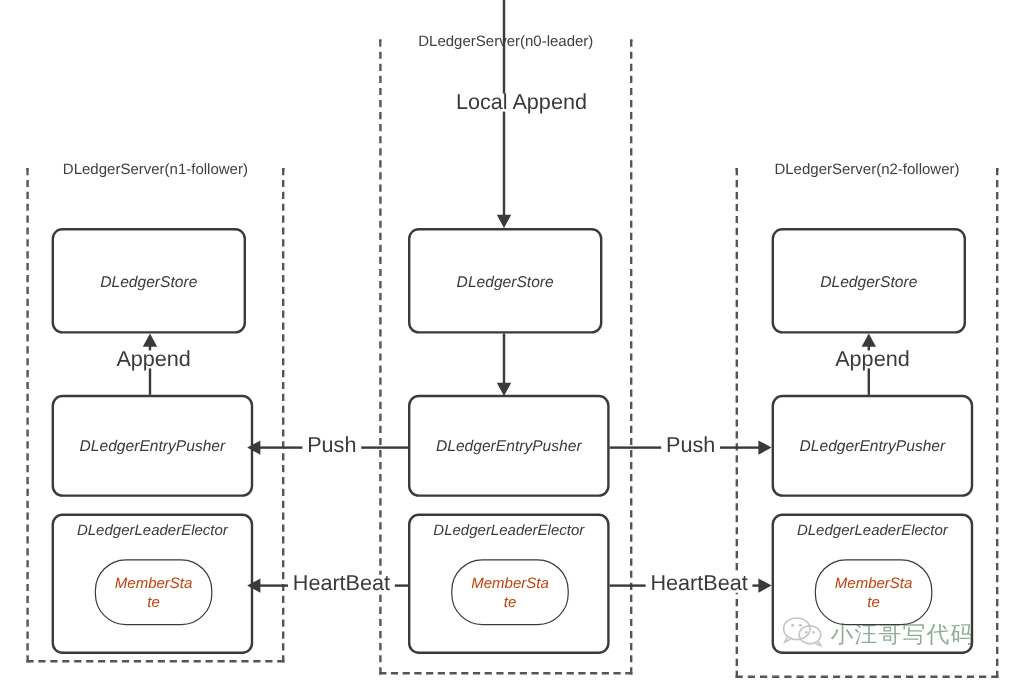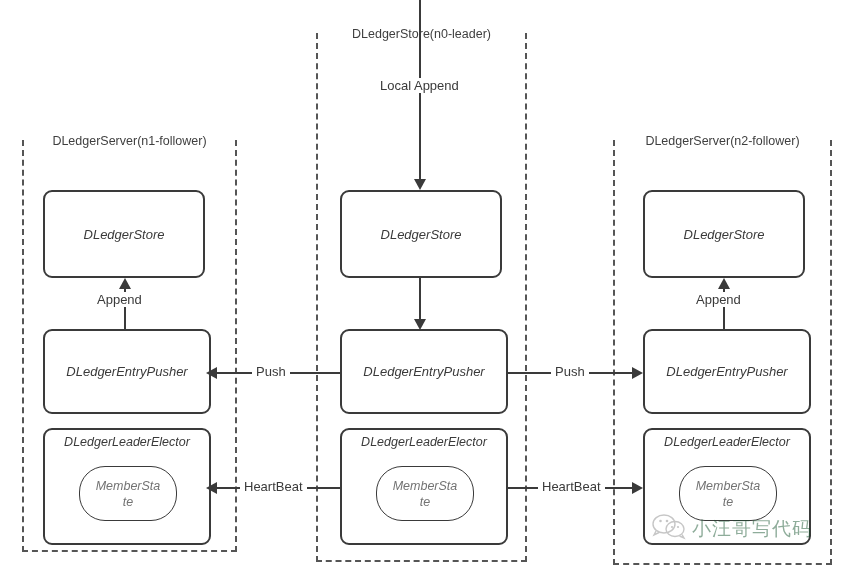--- a/index.html
+++ b/index.html
@@ -71,21 +71,21 @@
   .pill-box {
     position: absolute;
     border: 1.6px solid #3a3a3a;
     border-radius: 26px;
     box-sizing: border-box;
     background: #ffffff;
     display: flex;
     align-items: center;
     justify-content: center;
     font-size: 12.5px;
-    color: #737373;
+    color: #c2410c;
     text-align: center;
     line-height: 16px;
     padding: 0 14px;
     word-break: break-all;
   }
   
   .line-v {
     position: absolute;
     width: 0;
     border-left: 2px solid #3a3a3a;
@@ -117,21 +117,21 @@
     border-right: 11px solid #3a3a3a;
   }
   .arrow-right {
     border-top: 6px solid transparent;
     border-bottom: 6px solid transparent;
     border-left: 11px solid #3a3a3a;
   }
   
   .edge-label {
     position: absolute;
-    font-size: 13px;
+    font-size: 18px;
     color: #3a3a3a;
     background: #ffffff;
     padding: 0 4px;
     white-space: nowrap;
     line-height: 15px;
   }
   
   #watermark {
     position: absolute;
     left: 652px;
@@ -168,21 +168,21 @@
   <div class="edge-label" style="left:93px; top:292px;">Append</div>
 
   <div class="comp-box" style="left:43px; top:329px; width:168px; height:85px;">DLedgerEntryPusher</div>
 
   <div class="comp-box titled" style="left:43px; top:428px; width:168px; height:117px;">
     <div class="comp-title">DLedgerLeaderElector</div>
     <div class="pill-box" style="left:34px; top:36px; width:98px; height:55px;">MemberState</div>
   </div>
 
   <div class="server-box" style="left:316px; top:33px; width:211px; height:529px;">
-    <div class="server-title">DLedgerStore(n0-leader)</div>
+    <div class="server-title">DLedgerServer(n0-leader)</div>
   </div>
 
   <div class="line-v" style="left:419px; top:0px; height:180px;"></div>
   <div class="arrow arrow-down" style="left:414px; top:179px;"></div>
   <div class="edge-label" style="left:376px; top:78px;">Local Append</div>
 
   <div class="comp-box" style="left:340px; top:190px; width:162px; height:88px;">DLedgerStore</div>
 
   <div class="line-v" style="left:419px; top:278px; height:43px;"></div>
   <div class="arrow arrow-down" style="left:414px; top:319px;"></div>

